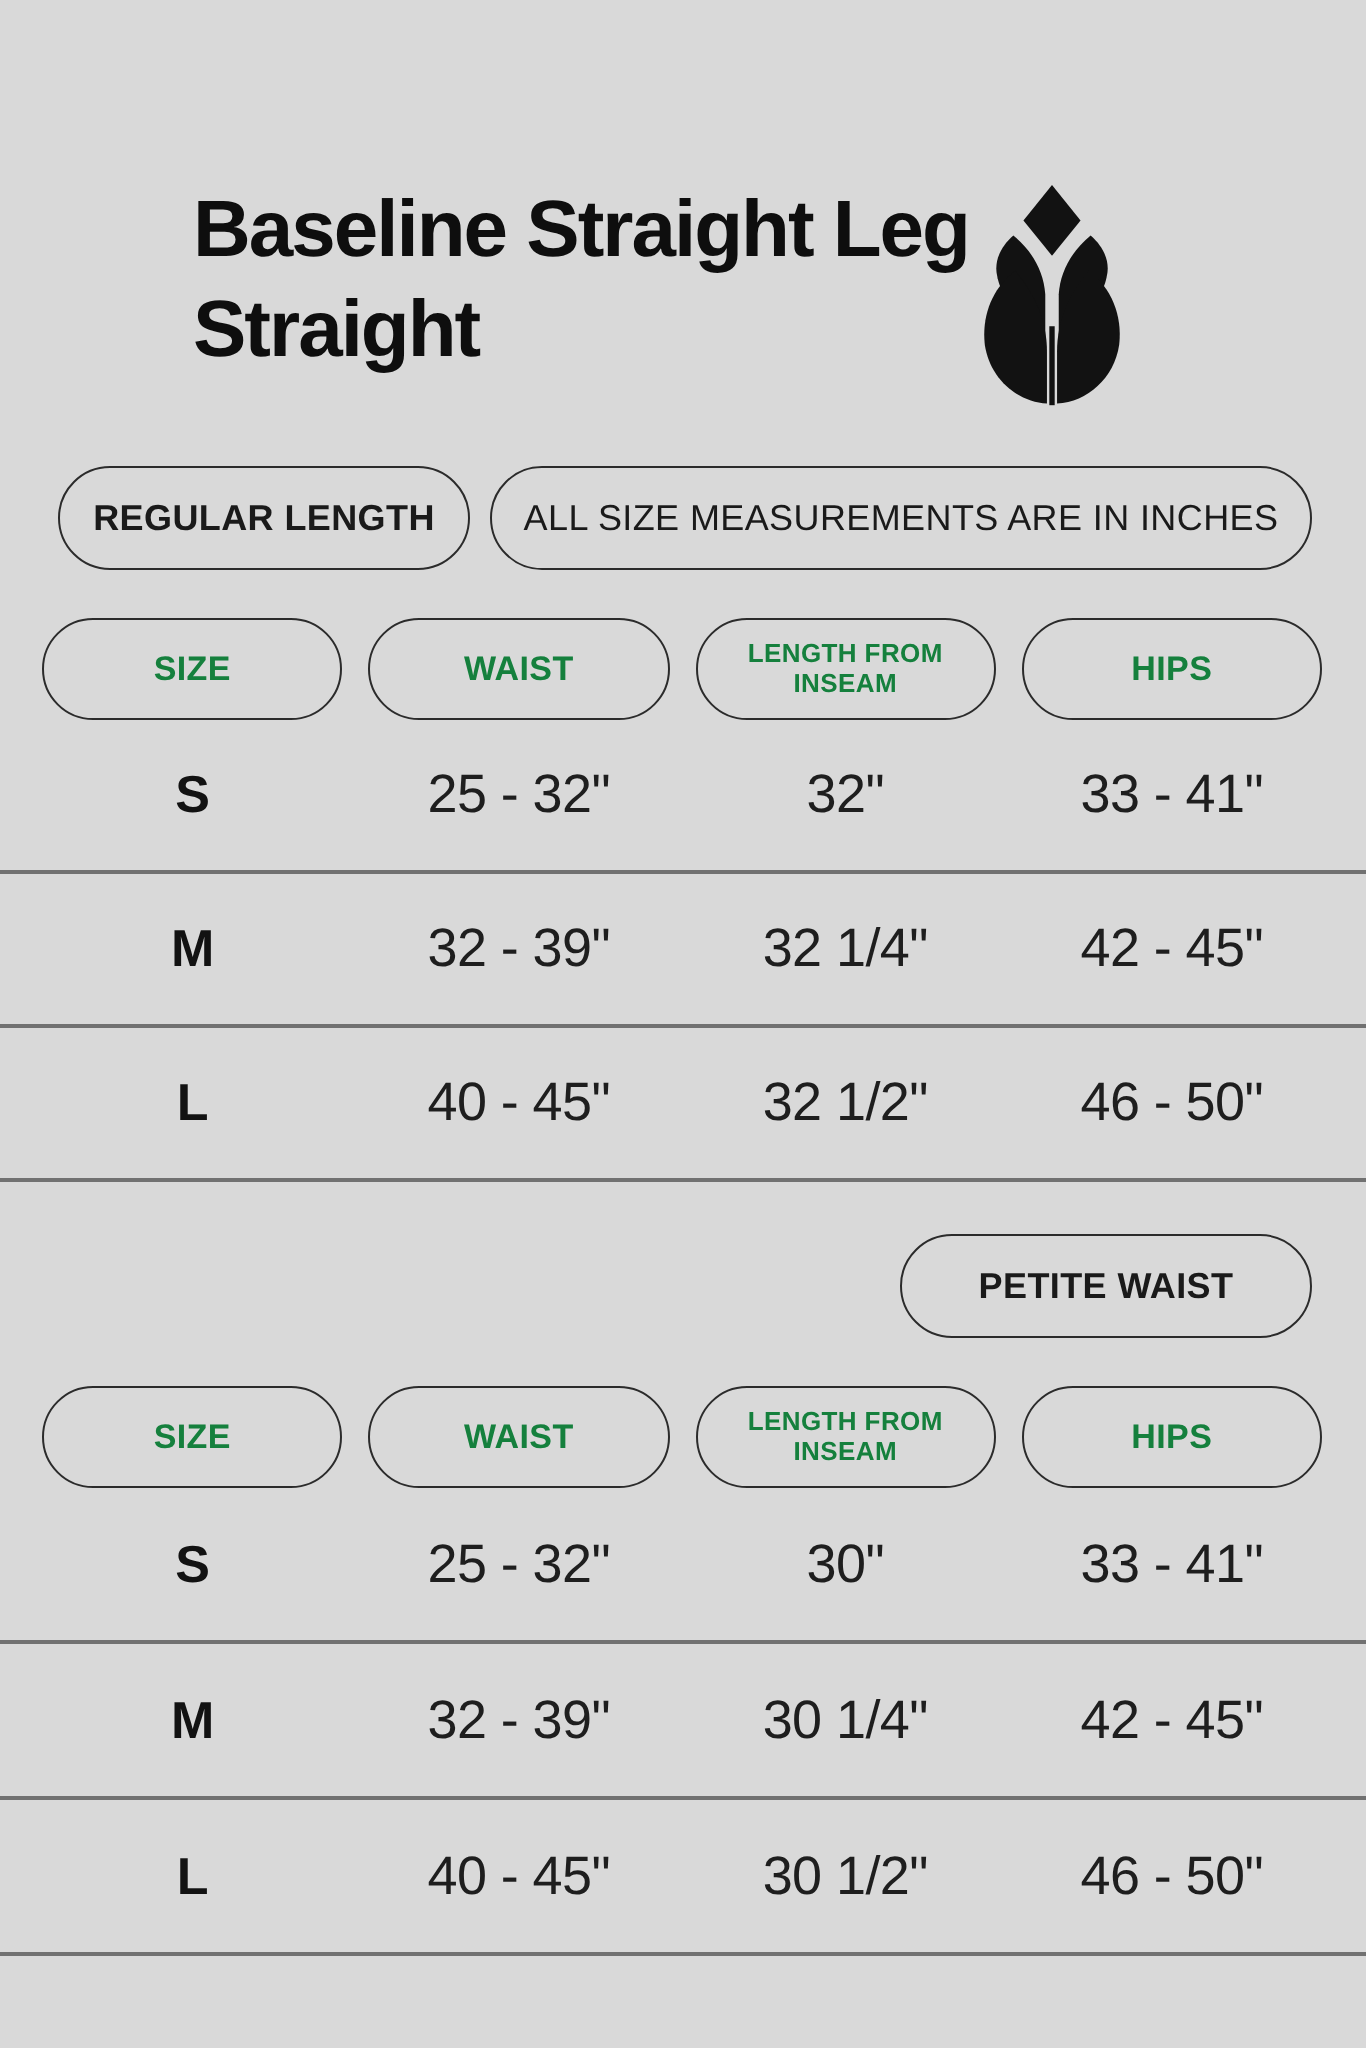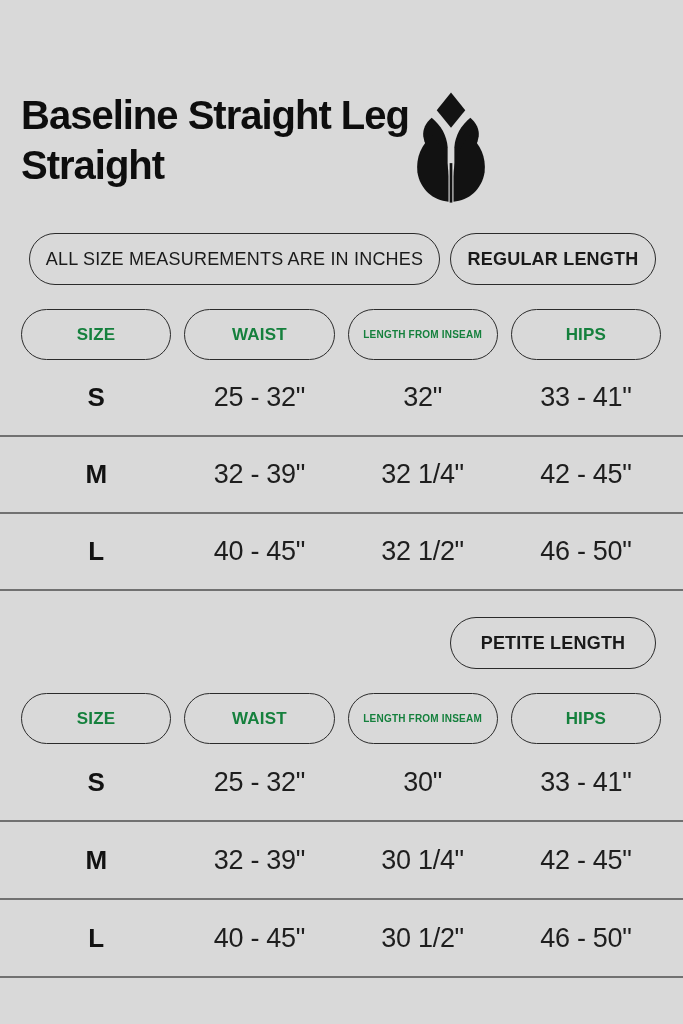--- a/index.html
+++ b/index.html
@@ -9,21 +9,21 @@
     height: 1024px;
     background: #d9d9d9;
     color: #161616;
     font-family: "Liberation Sans", sans-serif;
     overflow: hidden;
     box-sizing: border-box;
   }
   
   .hdr {
     display: flex;
-    justify-content: flex-start;
+    justify-content: center;
     align-items: flex-start;
     padding: 90px 39px 0 21px;
   }
   .title {
     margin: 0;
     font-size: 40px;
     line-height: 1.26;
     font-weight: 700;
     letter-spacing: -1px;
     color: #0e0e0e;
@@ -65,21 +65,21 @@
     justify-content: center;
     font-weight: 700;
     font-size: 17px;
     letter-spacing: 0.2px;
     text-align: center;
     line-height: 1.15;
     padding: 0 6px;
     box-sizing: border-box;
     color: #15803d;
   }
-  .colpill.small { font-size: 10px; }
+  .colpill.small { font-size: 13px; }
 
   
   .trow {
     display: grid;
     grid-template-columns: repeat(4, 1fr);
     gap: 13px;
     padding: 0 22px 0 21px;
     align-items: center;
     text-align: center;
     border-bottom: 2px solid #717171;
@@ -113,25 +113,25 @@
         <path d="M47 130 C29 129 13 115 10 95 C8 77 15 61 28 51 C40 65 47 81 47 99 Z"></path>
 
         <path d="M53 130 C71 129 87 115 90 95 C92 77 85 61 72 51 C60 65 53 81 53 99 Z"></path>
 
         <path d="M48.4 84 L51.6 84 L51.6 131 L48.4 131 Z"></path>
       </svg>
     </div>
   </div>
 
   <div class="badge-row">
+    <div class="pill pill-length">
+      <span>REGULAR LENGTH</span>
+    </div>
     <div class="pill pill-note">
       <span>ALL SIZE MEASUREMENTS ARE IN INCHES</span>
-    </div>
-    <div class="pill pill-length">
-      <span>REGULAR LENGTH</span>
     </div>
   </div>
 
   <div class="cols">
     <div class="colpill">
         <span>SIZE</span>
       </div>
     <div class="colpill">
         <span>WAIST</span>
       </div>
@@ -159,21 +159,21 @@
     <div class="trow">
       <div class="cell size">L</div>
       <div class="cell">40 - 45"</div>
       <div class="cell">32 1/2"</div>
       <div class="cell">46 - 50"</div>
     </div>
   </div>
 
   <div class="petite-row">
     <div class="pill pill-length">
-      <span>PETITE LENGTH</span>
+      <span>PETITE WAIST</span>
     </div>
   </div>
 
   <div class="cols">
     <div class="colpill">
         <span>SIZE</span>
       </div>
     <div class="colpill">
         <span>WAIST</span>
       </div>

